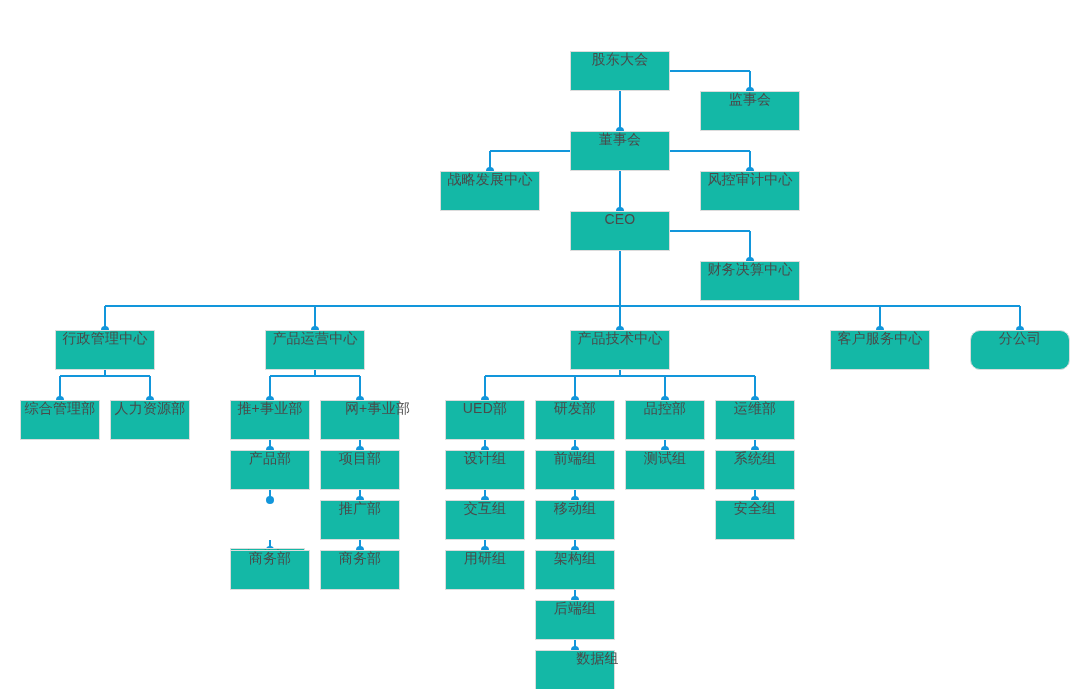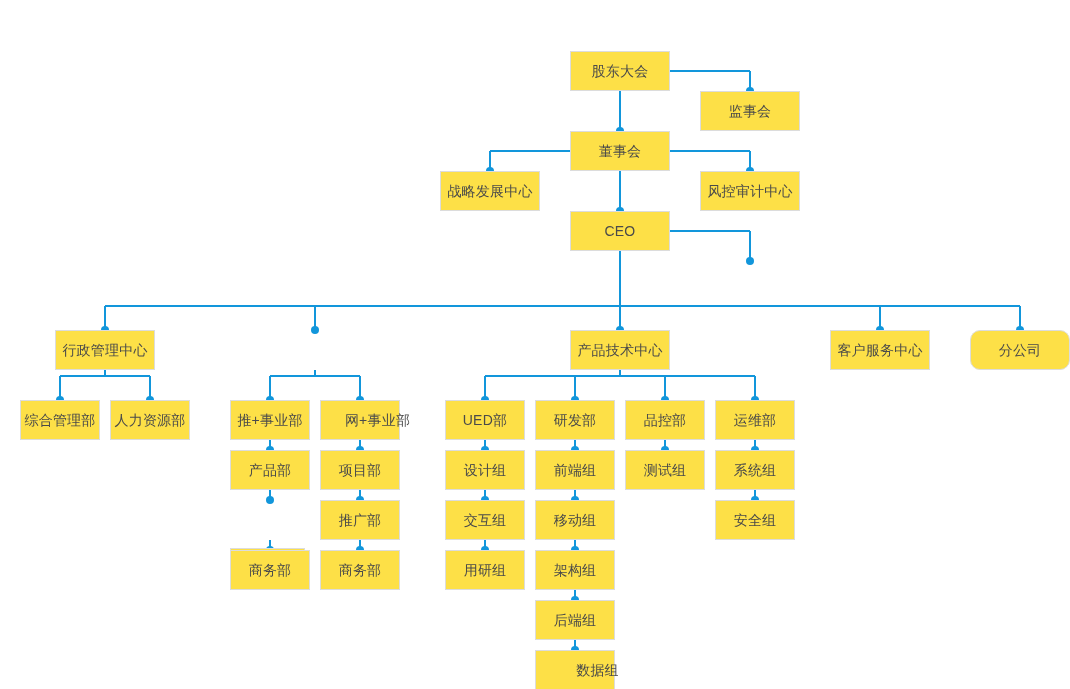--- a/index.html
+++ b/index.html
@@ -23,23 +23,23 @@
     top: 0;
     width: 1070px;
     height: 689px;
     pointer-events: none;
   }
   .node {
     position: absolute;
     box-sizing: border-box;
     height: 40px;
     border: 1px solid #dcdcdc;
-    background: #fde047;
+    background: #14b8a6;
     display: flex;
-    align-items: center;
+    align-items: flex-start;
     justify-content: center;
     font-size: 14px;
     color: #4a4a4a;
     letter-spacing: 0.2px;
     white-space: nowrap;
     line-height: 1;
   }
   .node.w100 { width: 100px; }
   .node.w80  { width: 80px;  }
 </style>
@@ -144,22 +144,28 @@
     </div>
     <div class="node w100" style="left: 440px; top: 171px; width: 100px;">
       <span>战略发展中心</span>
     </div>
     <div class="node w100" style="left: 700px; top: 171px; width: 100px;">
       <span>风控审计中心</span>
     </div>
     <div class="node w100" style="left: 570px; top: 211px; width: 100px;">
       <span>CEO</span>
     </div>
+    <div class="node w100" style="left: 700px; top: 261px; width: 100px;">
+      <span>财务决算中心</span>
+    </div>
     <div class="node w100" style="left: 55px; top: 330px; width: 100px;">
       <span>行政管理中心</span>
+    </div>
+    <div class="node w100" style="left: 265px; top: 330px; width: 100px;">
+      <span>产品运营中心</span>
     </div>
     <div class="node w100" style="left: 570px; top: 330px; width: 100px;">
       <span>产品技术中心</span>
     </div>
     <div class="node w100" style="left: 830px; top: 330px; width: 100px;">
       <span>客户服务中心</span>
     </div>
     <div class="node w100" style="left: 970px; top: 330px; width: 100px; border-radius: 10px;">
       <span>分公司</span>
     </div>

